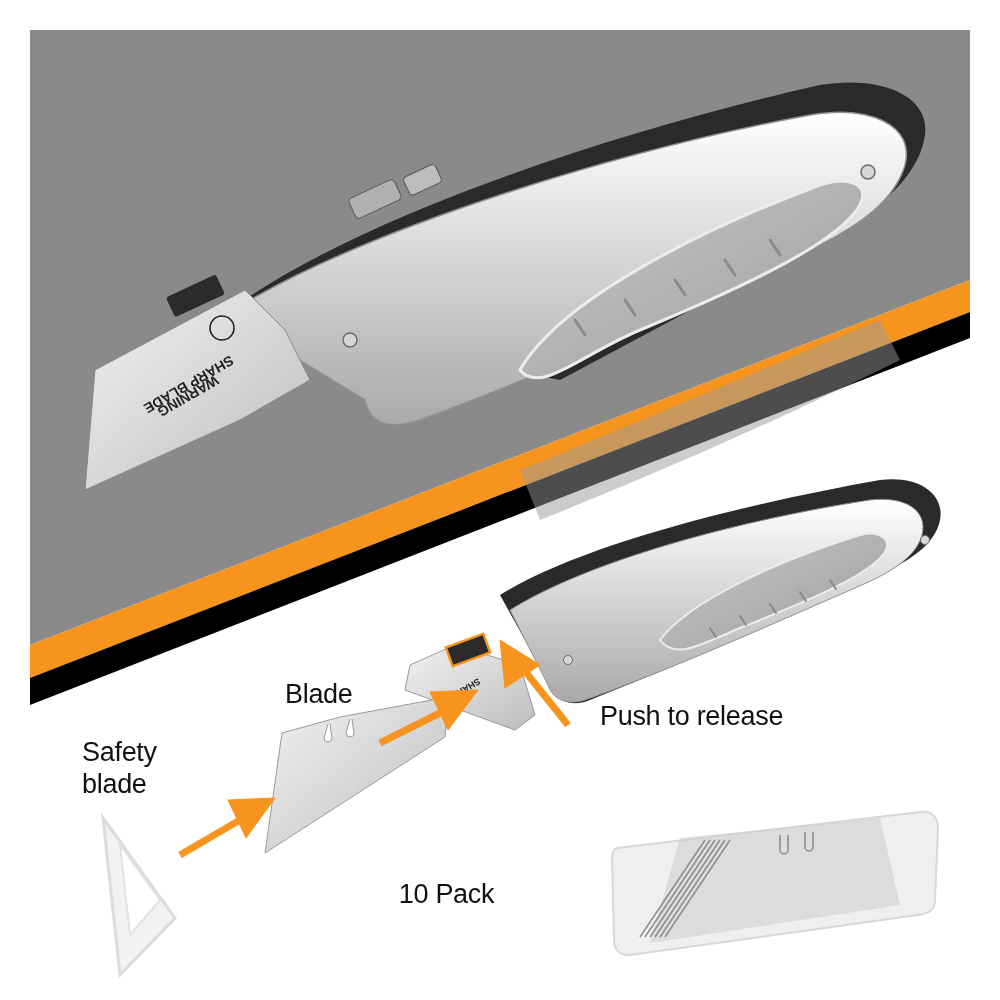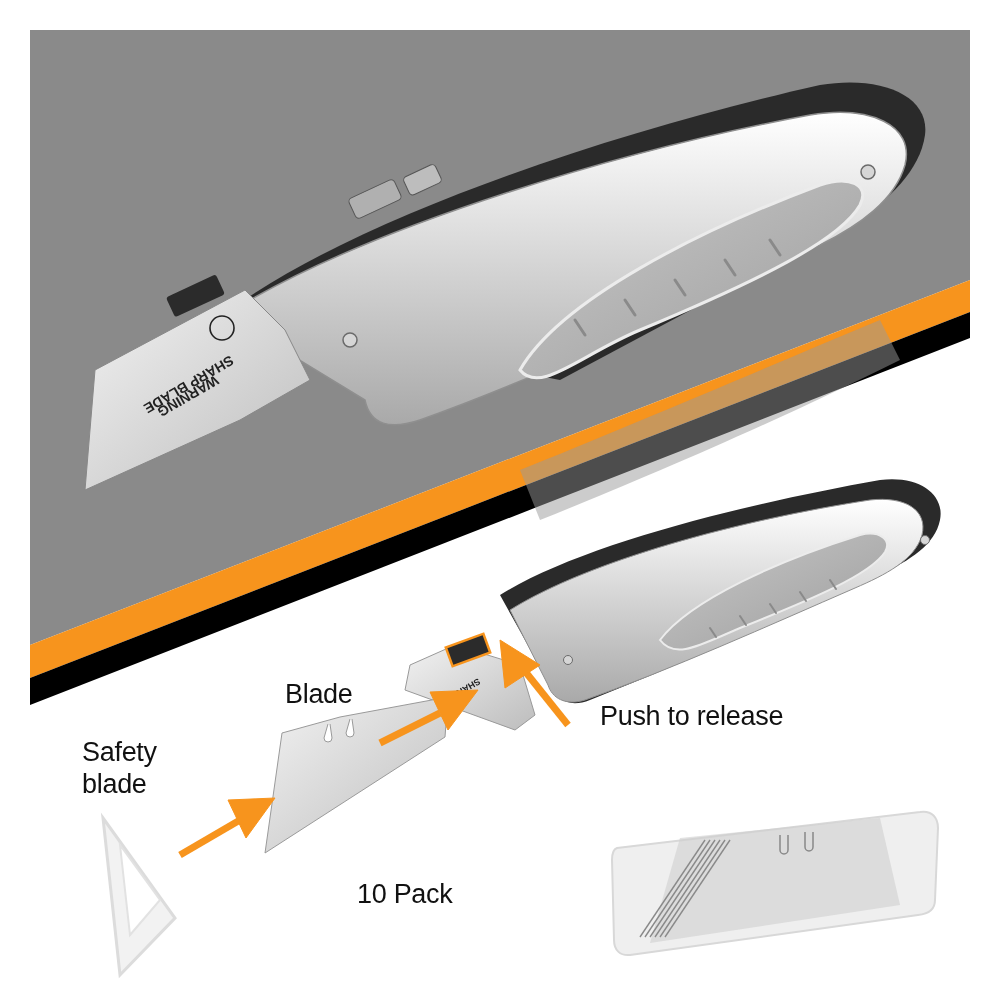--- a/index.html
+++ b/index.html
@@ -135,17 +135,17 @@
   </svg>
 
   <div class="label" style="left:82px;top:736px;">
     <div>Safety</div>
     <div>blade</div>
   </div>
   <div class="label" style="left:258px;top:678px;margin-left:27px;">Blade</div>
   <div class="label" style="left:600px;top:700px;">
     <div>Push to release</div>
   </div>
-  <div class="label" style="left:357px;top:878px;width:245px;text-align:left;">
+  <div class="label" style="left:324px;top:878px;width:245px;text-align:center;">
     <div>10 Pack</div>
   </div>
 
 </div>
 
 </body></html>

